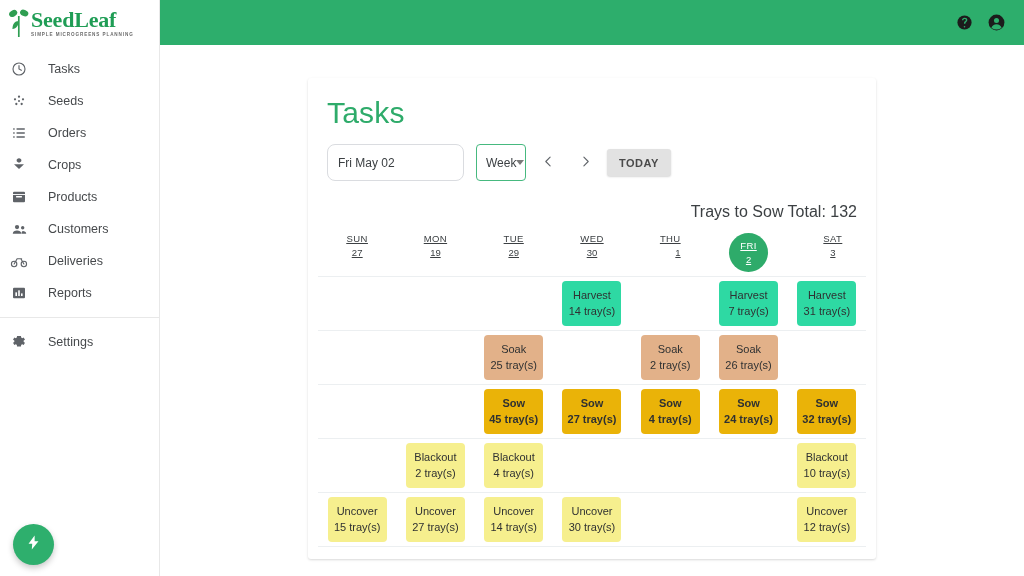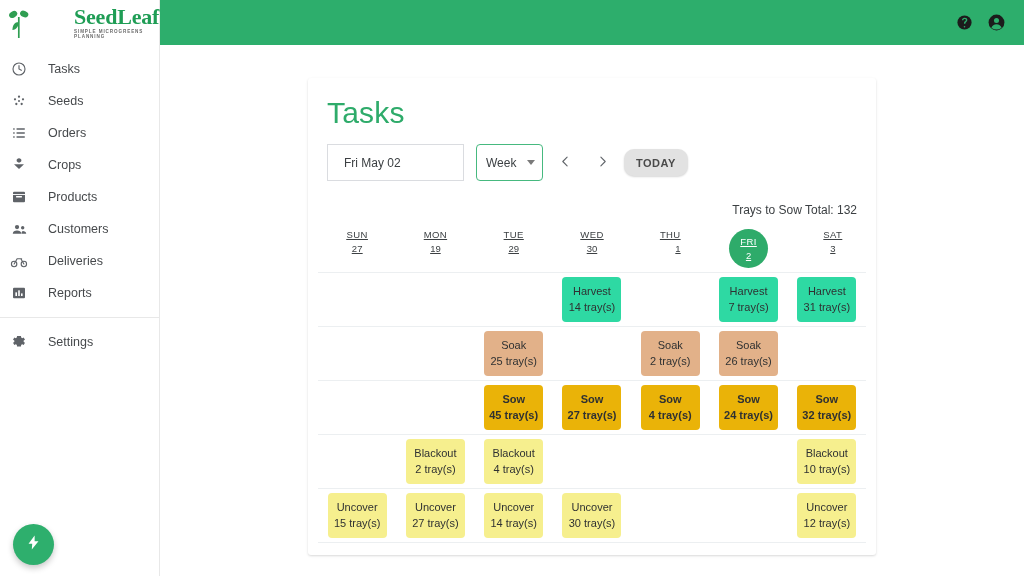--- a/index.html
+++ b/index.html
@@ -19,21 +19,21 @@
     background: #ffffff;
     border-right: 1px solid #e8e8e8;
     flex: 0 0 160px;
     position: relative;
   }
   .logo-wrap {
     height: 45px;
     display: flex; align-items: center;
     padding-left: 8px;
   }
-  .logo { display: flex; align-items: flex-end; gap: 43px; }
+  .logo { display: flex; align-items: flex-end; }
   .logo-mark { width: 22px; height: 30px; position: relative; margin-right: 1px; }
   .logo-mark svg { display: block; }
   .logo-text { display: flex; flex-direction: column; line-height: 1; }
   .logo-title {
     font-family: "Liberation Serif", serif;
     font-size: 22px; font-weight: 700; color: #1f9d55;
     letter-spacing: -0.2px;
   }
   .logo-sub {
     font-size: 4.6px; letter-spacing: 0.9px; color: #6b6b6b;
@@ -111,30 +111,30 @@
 
   
   .controls {
     display: flex; align-items: center;
     padding-left: 9px;
     gap: 0;
   }
   .date-field {
     width: 137px; height: 37px;
     border: 1px solid #dadce0;
-    border-radius: 0;
+    border-radius: 8px;
     display: flex; align-items: center;
-    padding-left: 16px;
+    padding-left: 10px;
     font-size: 12px; color: #3c4043;
     background: #fff;
     cursor: text;
   }
   .select-field {
     margin-left: 12px;
-    width: 67px; height: 37px;
+    width: 50px; height: 37px;
     border: 1.4px solid #46b97f;
     border-radius: 4px;
     display: flex; align-items: center; justify-content: space-between;
     padding: 0 7px 0 9px;
     font-size: 12px; color: #3c4043;
     background: #fff;
     cursor: pointer;
   }
   .caret {
     width: 0; height: 0;
@@ -147,32 +147,32 @@
     margin-left: 7px;
     display: flex; align-items: center; justify-content: center;
     cursor: pointer;
     color: #5f6368;
   }
   .today-btn {
     margin-left: 7px;
     height: 27px;
     padding: 0 12px;
     background: #e2e2e2;
-    border: none; border-radius: 10px;
+    border: none; border-radius: 3px;
     font-size: 11px; font-weight: 700; letter-spacing: 0.5px;
     color: #4a4a4a;
     display: flex; align-items: center;
     cursor: pointer;
     box-shadow: 0 1px 2px rgba(0,0,0,0.16);
     font-family: "Liberation Sans", sans-serif;
   }
 
   .totals {
     text-align: right;
-    font-size: 12px;
+    font-size: 16px;
     color: #3c4043;
     padding-right: 9px;
     margin-top: 22px;
   }
 
   
   .cal { margin-top: 12px; }
   .cal-head { display: flex; }
   .cal-head .dayhead {
     flex: 1 1 0;

